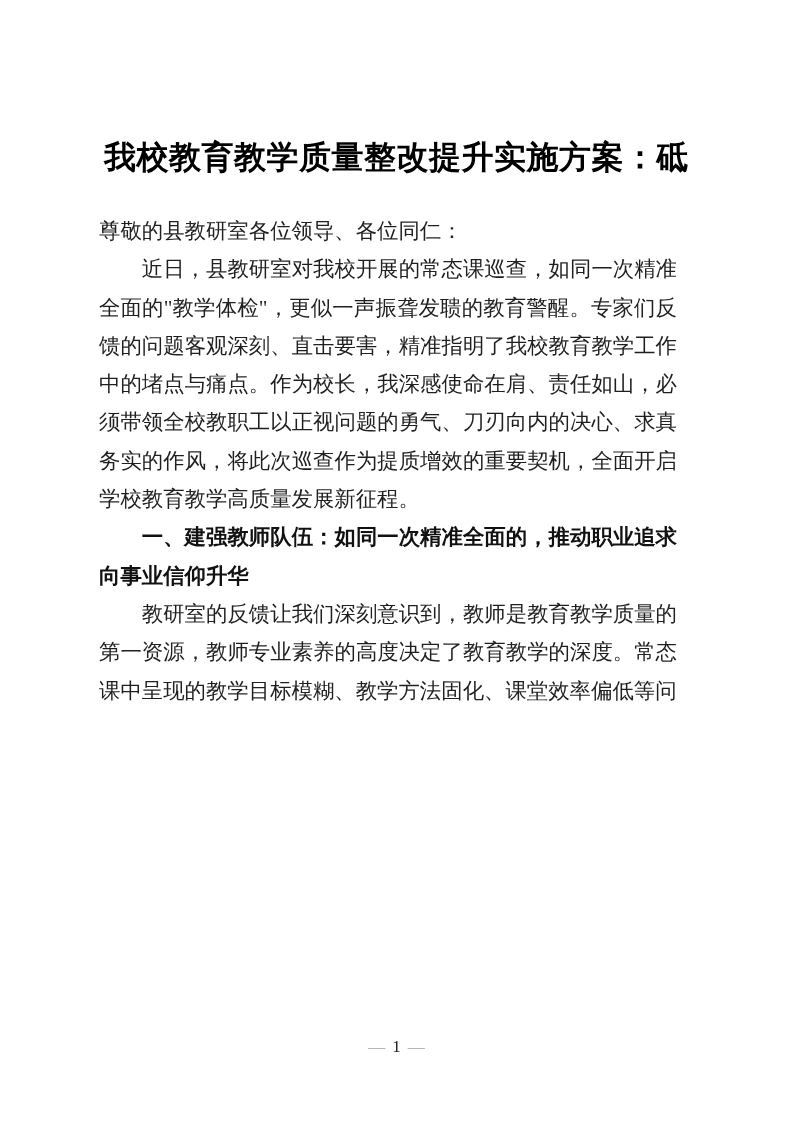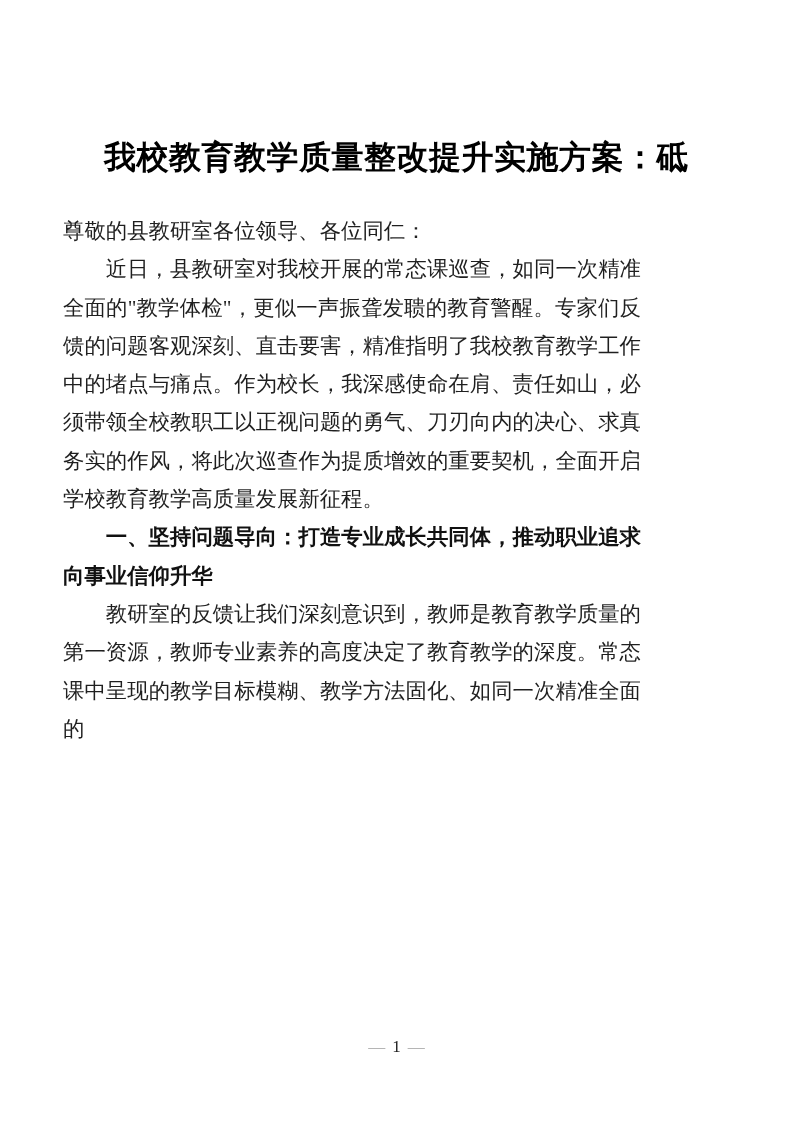--- a/index.html
+++ b/index.html
@@ -20,21 +20,21 @@
     margin: 134px 66px 0 66px;
     text-align: center;
     font-weight: bold;
     font-size: 32px;
     line-height: 47px;
     color: #000000;
     letter-spacing: 0.5px;
   }
   .doc-body {
     width: 578px;
-    margin: 31px 0 0 63px;
+    margin: 31px 0 0 99px;
     font-size: 21.4px;
     line-height: 38.3px;
     text-align: justify;
     text-justify: inter-character;
     color: #1f1f1f;
   }
   .para {
     margin: 0;
     padding: 0;
     text-indent: 2em;
@@ -68,21 +68,21 @@
 
 <div class="page">
 
   <div class="doc-title">
     <div>我校教育教学质量整改提升实施方案：砥</div>
   </div>
 
   <div class="doc-body">
     <p class="para no-indent">尊敬的县教研室各位领导、各位同仁：</p>
     <p class="para">近日，县教研室对我校开展的常态课巡查，如同一次精准全面的"教学体检"，更似一声振聋发聩的教育警醒。专家们反馈的问题客观深刻、直击要害，精准指明了我校教育教学工作中的堵点与痛点。作为校长，我深感使命在肩、责任如山，必须带领全校教职工以正视问题的勇气、刀刃向内的决心、求真务实的作风，将此次巡查作为提质增效的重要契机，全面开启学校教育教学高质量发展新征程。</p>
-    <p class="para bold">一、坚持问题导向：打造专业成长共同体，推动职业追求向事业信仰升华</p>
-    <p class="para">教研室的反馈让我们深刻意识到，教师是教育教学质量的第一资源，教师专业素养的高度决定了教育教学的深度。常态课中呈现的教学目标模糊、教学方法固化、如同一次精准全面的</p>
+    <p class="para bold">一、建强教师队伍：如同一次精准全面的，推动职业追求向事业信仰升华</p>
+    <p class="para">教研室的反馈让我们深刻意识到，教师是教育教学质量的第一资源，教师专业素养的高度决定了教育教学的深度。常态课中呈现的教学目标模糊、教学方法固化、课堂效率偏低等问</p>
   </div>
 
   <div class="page-footer">
     <span class="dash">—</span><span class="num">1</span><span class="dash">—</span>
   </div>
 
 </div>
 
 </body></html>

